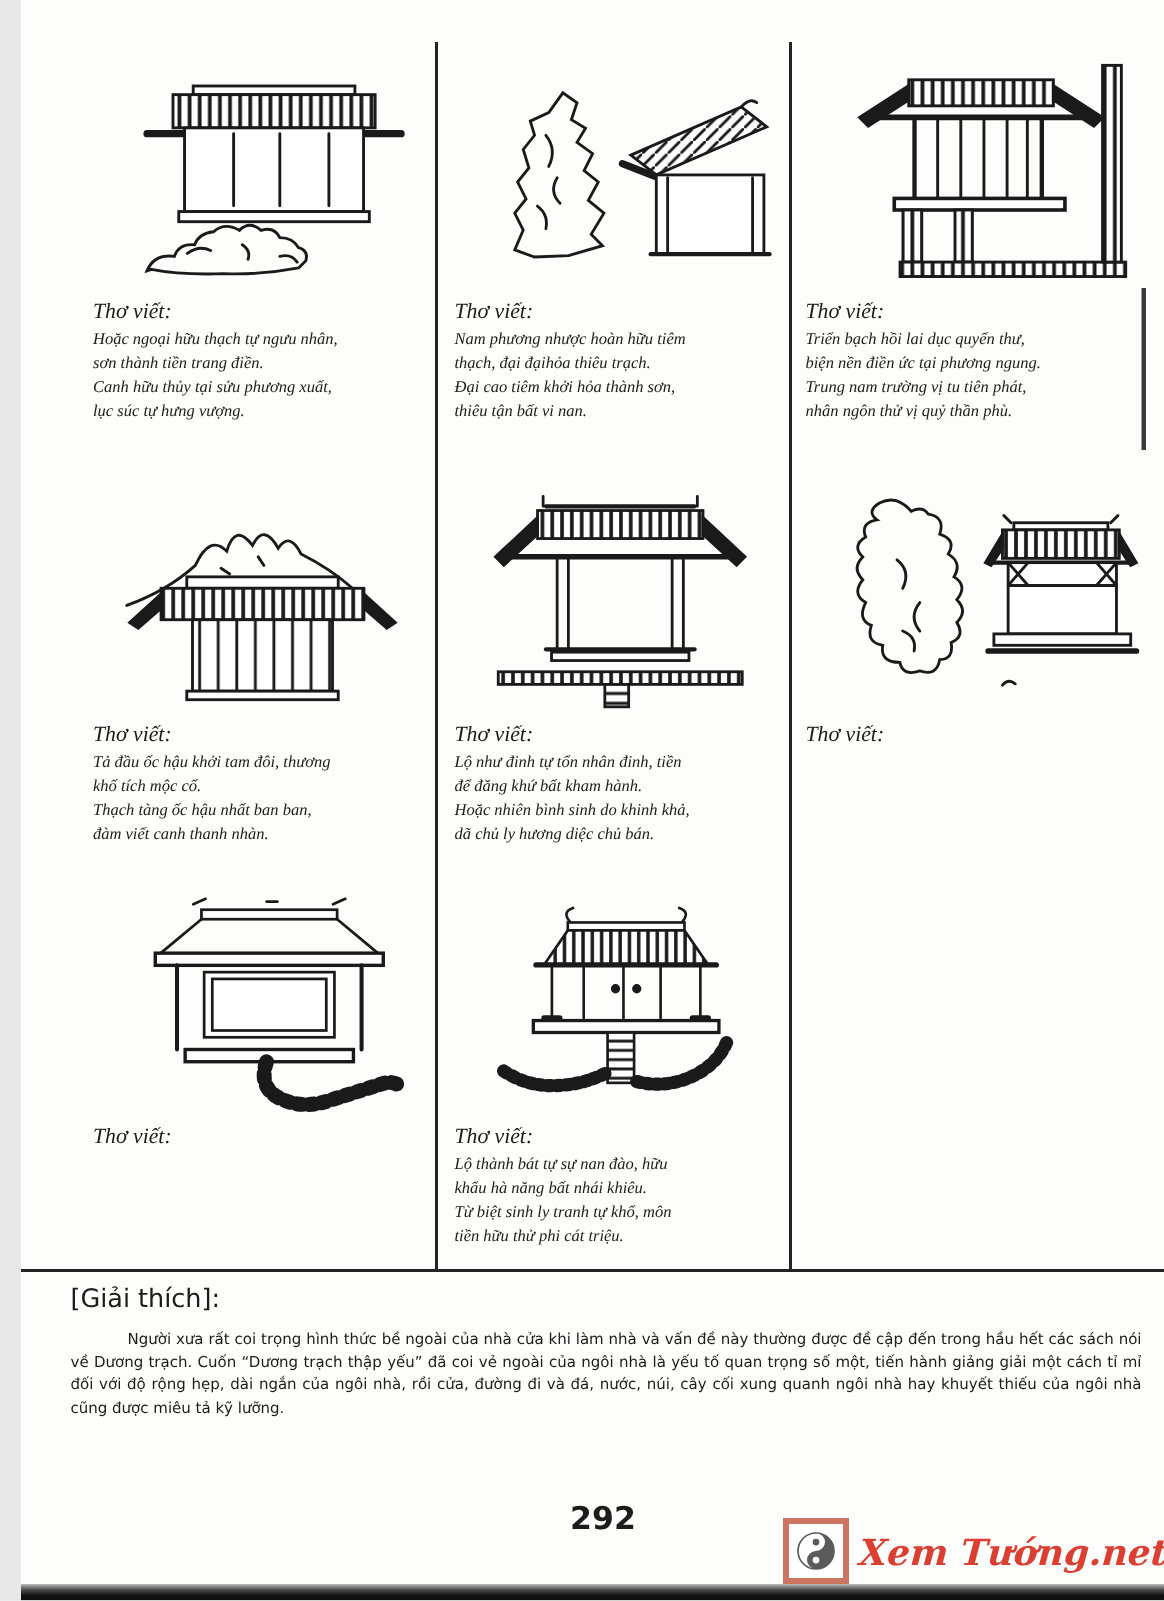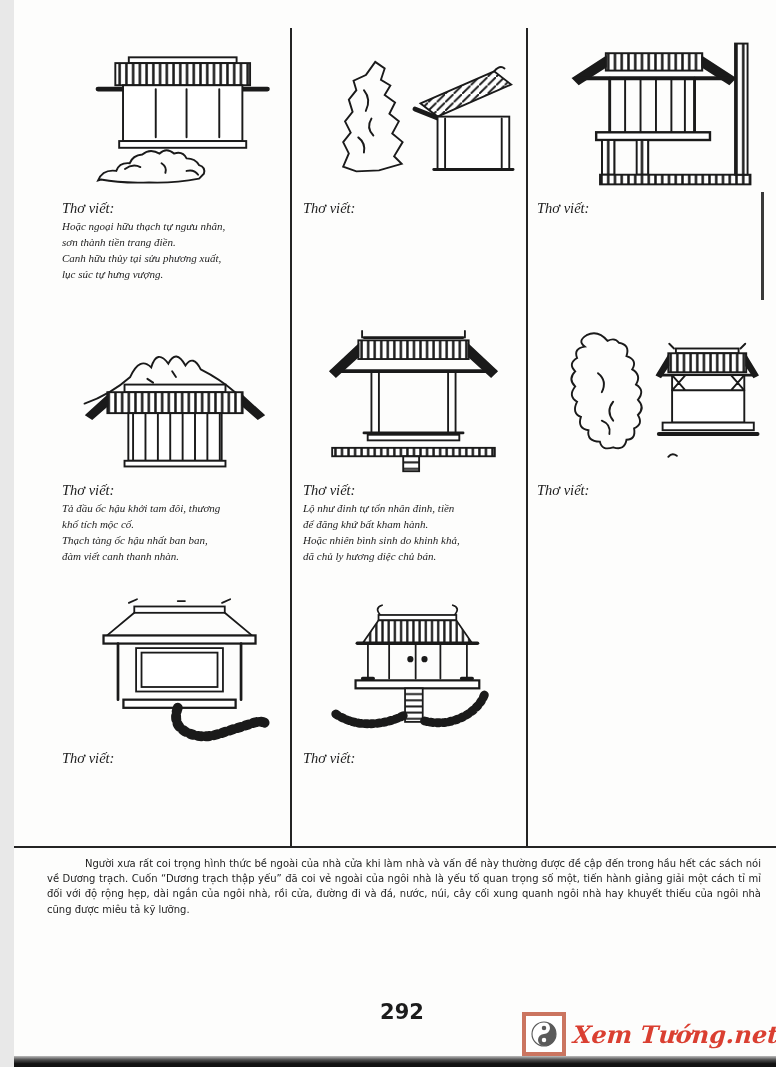--- a/index.html
+++ b/index.html
@@ -103,20 +103,24 @@
             <path d="M118 64L196 30L214 44L136 78Z" fill="url(#pdh)"></path>
             <path d="M196 30q6-7 11-3"></path>
             <path d="M112 70L140 81" stroke-width="5"></path>
             <rect x="136" y="78" width="76" height="56" fill="#fff"></rect>
             <path d="M144 80v52M204 80v52"></path>
             <path d="M132 134h84" stroke-width="3"></path>
           </g>
         </svg>
       </div>
       <div class="label">Thơ viết:</div>
+      <div class="verse">Nam phương nhược hoàn hữu tiêm
+thạch, đại đạihỏa thiêu trạch.
+Đại cao tiêm khởi hỏa thành sơn,
+thiêu tận bất vi nan.</div>
     </div>
 
     <div class="cell c3">
       <div class="illus">
         <svg viewBox="0 0 230 168" width="222" height="162">
           <g stroke="#1a1a1a" fill="none" stroke-width="2" stroke-linecap="round">
             <rect x="64" y="22" width="100" height="18" fill="url(#pvh)"></rect>
             <path d="M30 48L64 26L64 36L36 54Z" fill="#1a1a1a"></path>
             <path d="M198 48L164 26L164 36L192 54Z" fill="#1a1a1a"></path>
             <path d="M34 48h160" stroke-width="4"></path>
@@ -124,20 +128,24 @@
             <path d="M84 48v56M100 48v56M116 48v56M132 48v56M146 48v56"></path>
             <rect x="54" y="104" width="118" height="8" fill="#fff" stroke-width="2.5"></rect>
             <rect x="60" y="112" width="13" height="36" fill="url(#pvh)"></rect>
             <rect x="96" y="112" width="12" height="36" fill="url(#pvh)"></rect>
             <rect x="58" y="148" width="156" height="10" fill="url(#pvh)"></rect>
             <rect x="198" y="12" width="13" height="136" fill="url(#pvh)"></rect>
           </g>
         </svg>
       </div>
       <div class="label">Thơ viết:</div>
+      <div class="verse">Triển bạch hồi lai dục quyển thư,
+biện nền điền ức tại phương ngung.
+Trung nam trường vị tu tiên phát,
+nhân ngôn thử vị quỷ thần phù.</div>
     </div>
 
     <div class="cell c1">
       <div class="illus">
         <svg viewBox="0 0 230 168" width="220" height="160">
           <g stroke="#1a1a1a" fill="none" stroke-width="2" stroke-linecap="round">
             <path d="M20 92q28-10 48-28q10-22 22-10q6-20 18-4q8-16 18 2q8-12 16 4q20 10 36 24q10 6 14 12"></path>
             <path d="M56 84l6 2M150 86l8 4M112 58l4 6M86 66l6 4"></path>
             <rect x="62" y="72" width="106" height="8" fill="#fff"></rect>
             <rect x="44" y="80" width="142" height="22" fill="url(#pvh)"></rect>
@@ -235,26 +243,31 @@
             <circle cx="128" cy="76" r="2.5" fill="#1a1a1a"></circle>
             <path d="M58 98h12M170 98h12" stroke-width="4"></path>
             <rect x="50" y="100" width="140" height="9" fill="#fff" stroke-width="2.5"></rect>
             <rect x="106" y="109" width="20" height="38" fill="url(#phh)"></rect>
             <path d="M104 140q-20 10-44 9q-18-1-34-12" stroke-width="10" stroke-dasharray="3 4"></path>
             <path d="M128 146q24 6 46-6q16-9 22-24" stroke-width="10" stroke-dasharray="3 4"></path>
           </g>
         </svg>
       </div>
       <div class="label">Thơ viết:</div>
+      <div class="verse">Lộ thành bát tự sự nan đào, hữu
+khẩu hà năng bất nhái khiêu.
+Từ biệt sinh ly tranh tự khổ, môn
+tiền hữu thử phi cát triệu.</div>
     </div>
 
     <div class="cell c3 row3"></div>
   </div>
 
   <div class="explain">
+    <div class="explain-heading">[Giải thích]:</div>
     <p class="explain-body">Người xưa rất coi trọng hình thức bề ngoài của nhà cửa khi làm nhà và vấn đề này thường được đề cập đến trong hầu hết các sách nói về Dương trạch. Cuốn “Dương trạch thập yếu” đã coi vẻ ngoài của ngôi nhà là yếu tố quan trọng số một, tiến hành giảng giải một cách tỉ mỉ đối với độ rộng hẹp, dài ngắn của ngôi nhà, rồi cửa, đường đi và đá, nước, núi, cây cối xung quanh ngôi nhà hay khuyết thiếu của ngôi nhà cũng được miêu tả kỹ lưỡng.</p>
   </div>
 
   <div class="page-number">292</div>
 
   <div class="watermark">
     <span class="yy-frame">
       <svg viewBox="0 0 40 40" width="30" height="30">
         <circle cx="20" cy="20" r="16" fill="#fff" stroke="#5a5a5a" stroke-width="1.5"></circle>
         <path d="M20 4a16 16 0 0 1 0 32a8 8 0 0 1 0-16a8 8 0 0 0 0-16z" fill="#5a5a5a"></path>

